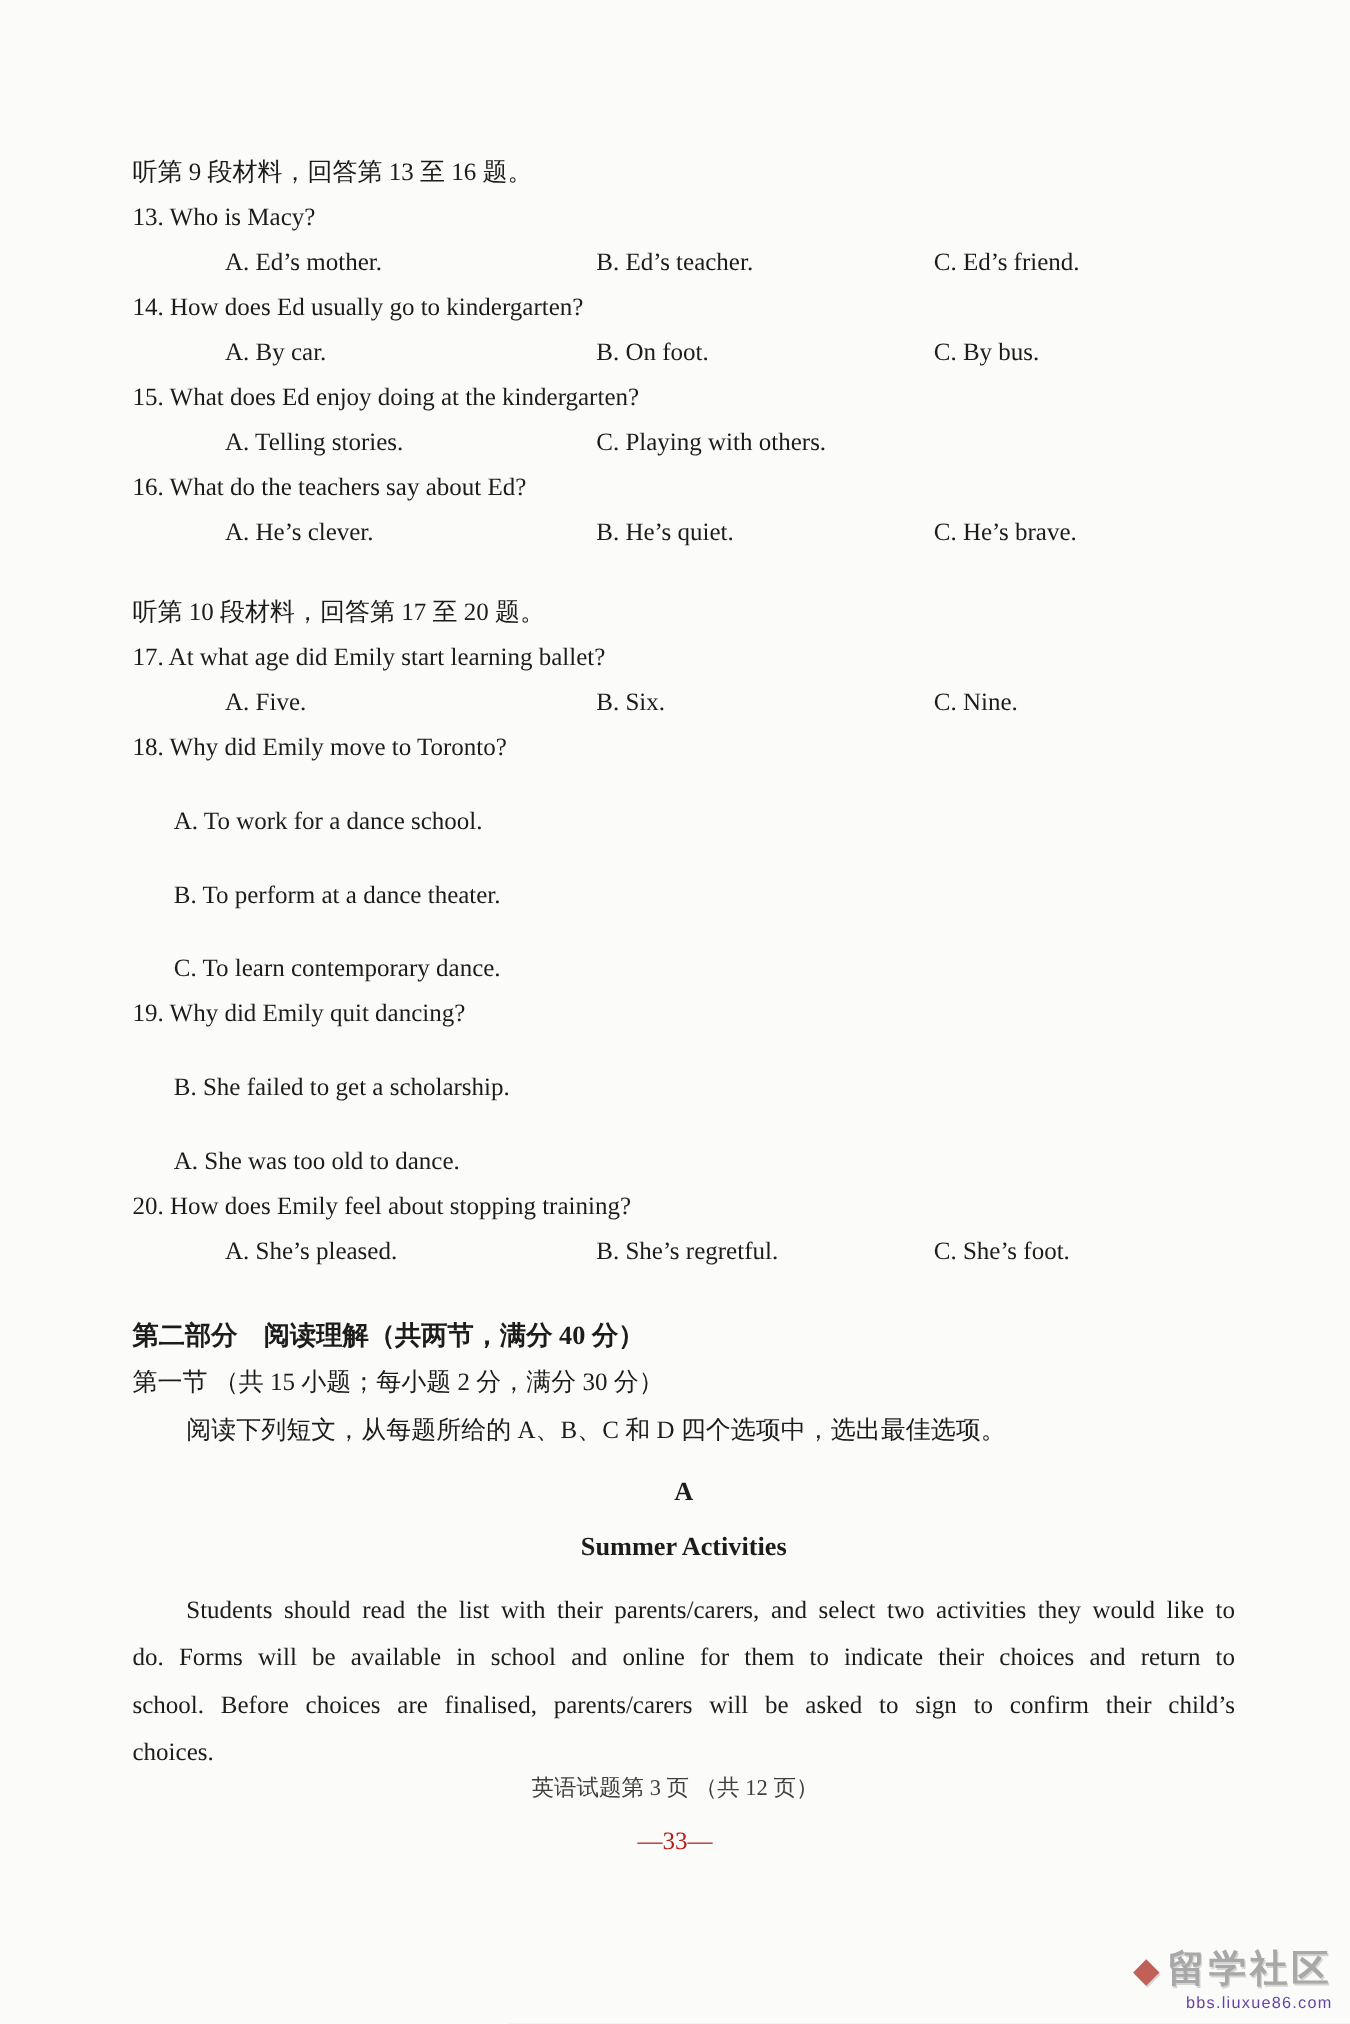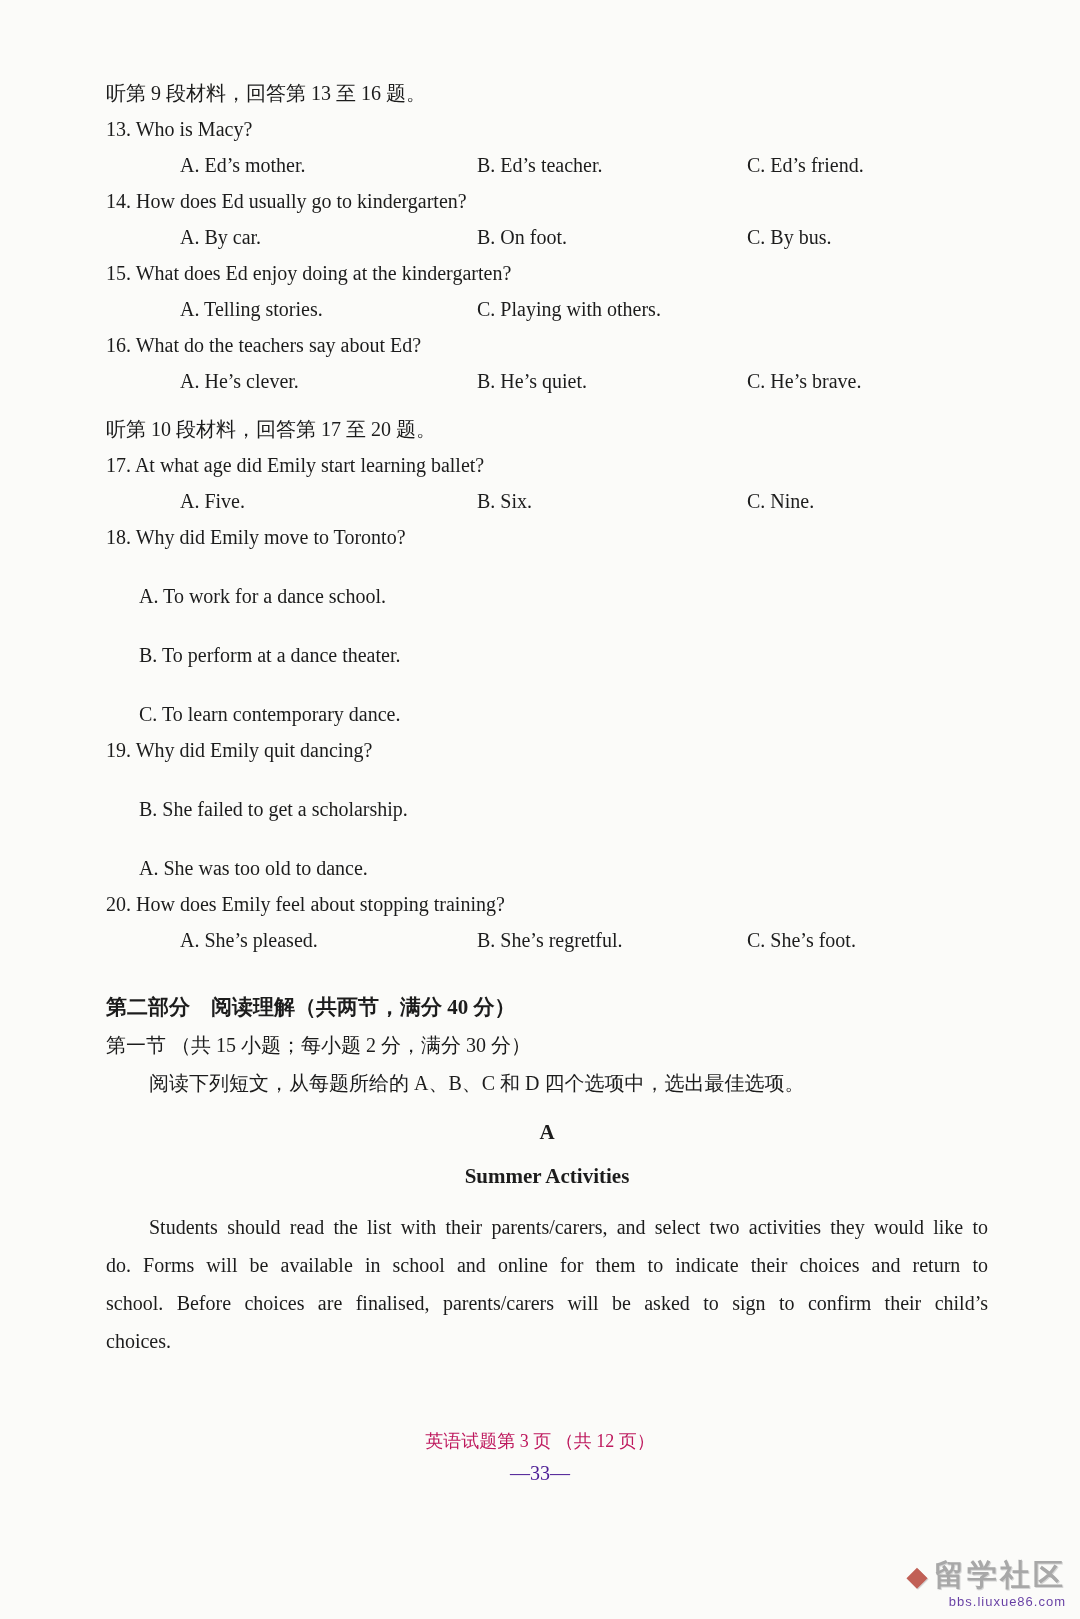--- a/index.html
+++ b/index.html
@@ -2,43 +2,43 @@
 <html><head>
 <meta charset="utf-8">
 <style>
   * { margin:0; padding:0; box-sizing:border-box; }
   html,body { background:#e9e9e7; }
   .page {
     width:1080px; height:1619px;
     margin:0 auto;
     background:#fbfbf9;
     position:relative;
-    padding:75px 92px 0 106px;
+    padding:120px 92px 0 106px;
     color:#1c1c1c;
     font-family:"Liberation Serif","DejaVu Serif",serif;
     font-size:20px;
     overflow:hidden;
   }
   .sec-header { line-height:36px; }
   .question { }
   .q-line { line-height:36px; }
   .opts-row { display:flex; line-height:36px; padding-left:33px; }
   .opts-row .opt:nth-child(1){ width:297px;margin-left:41px; }
   .opts-row .opt:nth-child(2){ width:270px; }
   .opts-row .opt:nth-child(3){ flex:1; }
   .opts-col .opt { padding-left:33px; line-height:35px;margin-top:24px; }
-  .gap-sm { margin-top:12px; }
+  .gap-sm { margin-top:28px; }
   .part-title { font-weight:bold; font-size:21px; line-height:38px; margin-top:30px; }
   .sub-title { line-height:38px; }
   .instruction { line-height:38px; text-indent:43px; }
   .center-label { text-align:center; font-weight:bold; font-size:21px; line-height:28px; margin-top:16px; }
   .passage-title { text-align:center; font-weight:bold; font-size:21px; line-height:28px; margin-top:16px; }
   .passage { margin-top:18px; line-height:38px; text-align:justify; text-indent:43px; word-spacing:3.5px; }
-  .footer-pageinfo { position:absolute; top:1418px; left:0; right:0; text-align:center; font-size:18px; color:#be185d;margin-top:11px; }
-  .footer-pagenum { position:absolute; top:1462px; left:0; right:0; text-align:center; font-size:20px; color:#4c1d95; }
+  .footer-pageinfo { position:absolute; top:1418px; left:0; right:0; text-align:center; font-size:18px; color:#404040; }
+  .footer-pagenum { position:absolute; top:1462px; left:0; right:0; text-align:center; font-size:20px; color:#b91c1c; }
   .watermark { position:absolute; right:14px; bottom:10px; text-align:right;
                font-family:Liberation Sans, sans-serif; opacity:0.85; }
   .wm-main { font-size:30px; font-weight:bold; letter-spacing:3px; color:#9a9a9a;
              text-shadow:1px 1px 0 #cfcfcf; }
   .wm-accent { color:#b8453a; margin-right:4px; font-size:26px; }
   .wm-sub { font-size:13px; color:#4c1d95; letter-spacing:1px; margin-top:-2px; }
 </style>
 </head>
 <body>
 

